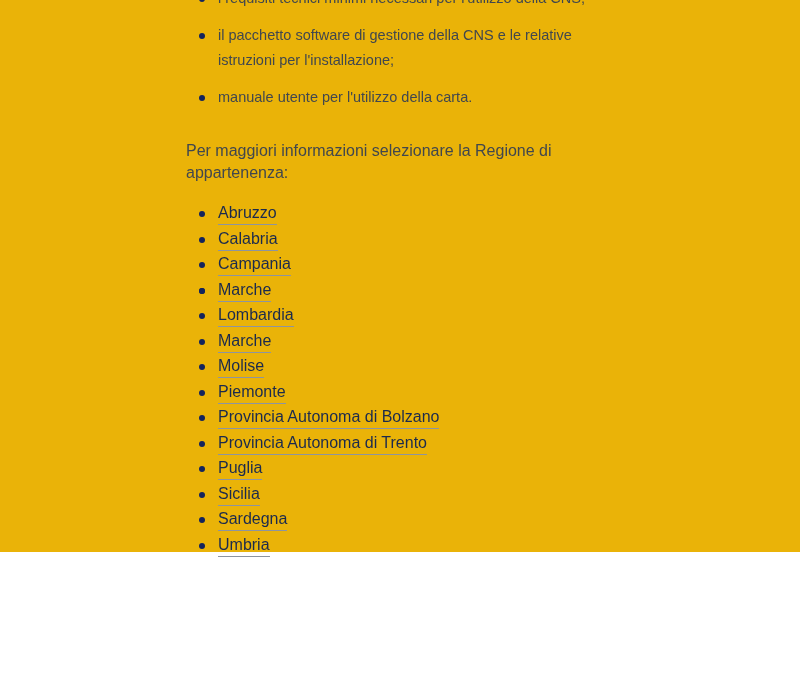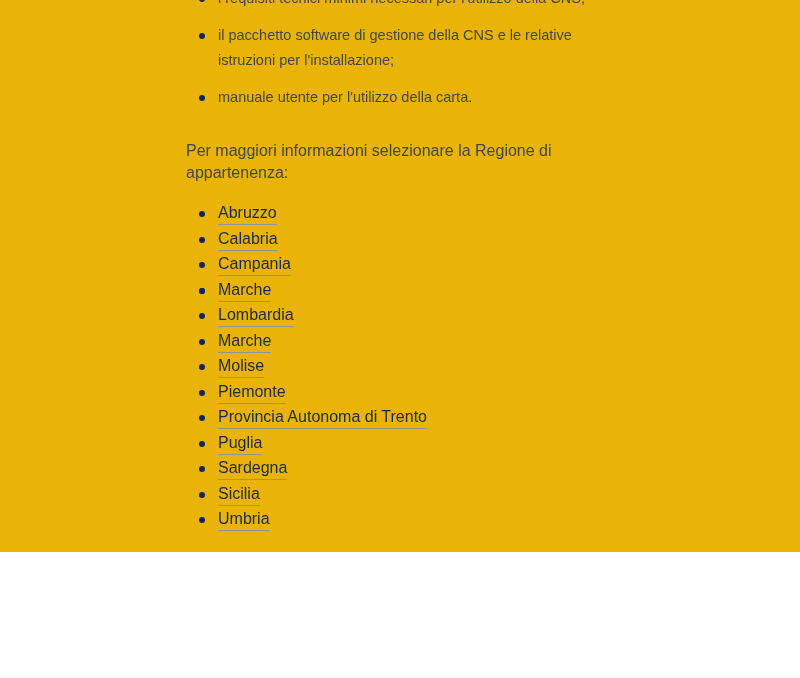--- a/index.html
+++ b/index.html
@@ -149,33 +149,37 @@
       <li>
         <span class="bullet"></span>
         <a class="region-link" href="#">Molise</a>
       </li>
       <li>
         <span class="bullet"></span>
         <a class="region-link" href="#">Piemonte</a>
       </li>
       <li>
         <span class="bullet"></span>
+        <a class="region-link" href="#">Provincia Autonoma di Bolzano</a>
+      </li>
+      <li>
+        <span class="bullet"></span>
         <a class="region-link" href="#">Provincia Autonoma di Trento</a>
       </li>
       <li>
         <span class="bullet"></span>
         <a class="region-link" href="#">Puglia</a>
       </li>
       <li>
         <span class="bullet"></span>
-        <a class="region-link" href="#">Sardegna</a>
+        <a class="region-link" href="#">Sicilia</a>
       </li>
       <li>
         <span class="bullet"></span>
-        <a class="region-link" href="#">Sicilia</a>
+        <a class="region-link" href="#">Sardegna</a>
       </li>
       <li>
         <span class="bullet"></span>
         <a class="region-link" href="#">Umbria</a>
       </li>
 
     </ul>
 
   </div>
 </div>

